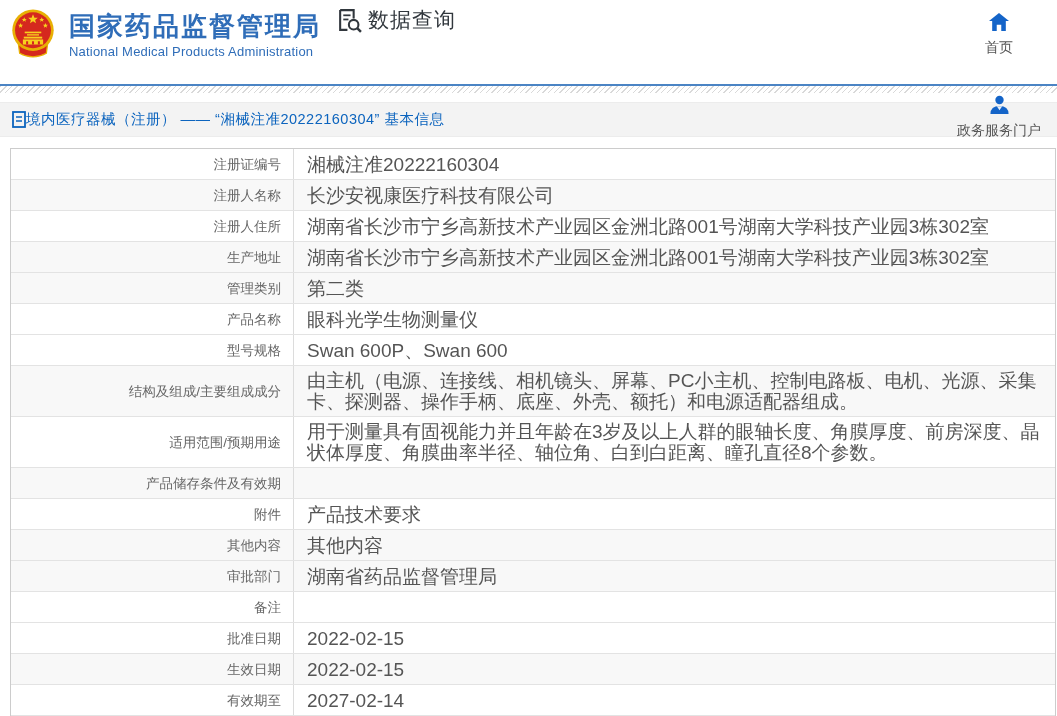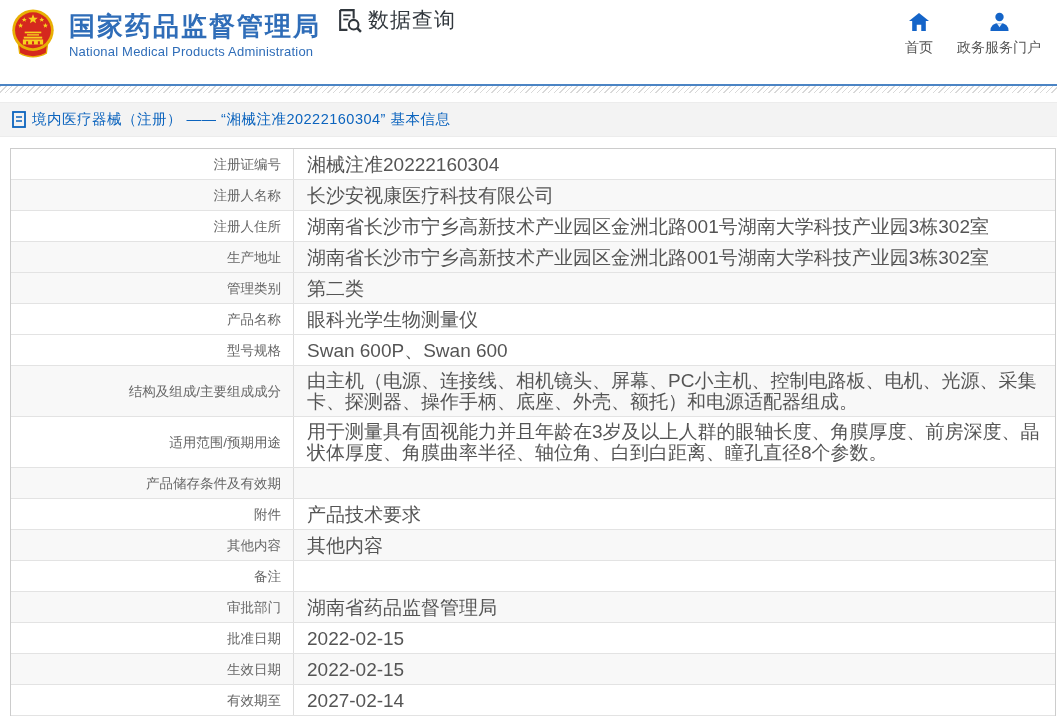--- a/index.html
+++ b/index.html
@@ -14,36 +14,36 @@
   .site-header { position:relative; height:84px; background:#fff; }
   .brand { position:absolute; left:10px; top:7px; display:flex; align-items:flex-end; text-decoration:none; cursor:pointer; }
   .emblem { width:46px; height:52px; flex:0 0 auto; }
   .brand-text { margin-left:13px; }
   .title-cn { font-size:26px; font-weight:bold; color:#2f6db8; letter-spacing:2px; line-height:30px; }
   .title-en { font-size:13px; color:#2f6db8; margin-top:3px; letter-spacing:0.2px; }
 
   .data-query { position:absolute; left:336px; top:6px; display:flex; align-items:center; gap:5px; cursor:pointer; }
   .data-query .dq-label { font-size:21px; color:#31373d; letter-spacing:1px; font-weight:500; }
 
-  .top-nav { position:absolute; right:16px; top:12px; display:flex; gap:24px; }
+  .top-nav { position:absolute; right:16px; top:12px; display:flex; gap:38px;flex-direction:column; }
   .top-nav .nav-item { display:flex; flex-direction:column; align-items:center; gap:7px; text-decoration:none; cursor:pointer; }
   .top-nav .nav-label { font-size:14px; color:#555; }
 
   
   .divider-band {
     height:9px;
     border-top:2px solid #4b84c4;
     background:repeating-linear-gradient(135deg,#d9d9d9 0px,#d9d9d9 1px,transparent 1px,transparent 4px);
   }
 
   
   .breadcrumb-bar {
     margin-top:9px; height:35px; background:#f3f3f3;
     border-top:1px solid #ececec; border-bottom:1px solid #ececec;
-    display:flex; align-items:center; padding-left:12px; gap:6px;
+    display:flex; align-items:center; padding-left:12px; gap:0;
   }
   .breadcrumb-bar .bc-text { font-size:14.5px; color:#0c64be; letter-spacing:0.5px; }
 
   
   .info-table {
     margin:11px 1px 0 10px;
     border:1px solid #cccccc;
     background:#ec4899;
   }
   .t-row { display:flex; border-bottom:1px solid #e3e3e3; background:#ffffff; }
@@ -181,28 +181,28 @@
       <div class="t-value"></div>
     </div>
     <div class="t-row">
       <div class="t-label">附件</div>
       <div class="t-value">产品技术要求</div>
     </div>
     <div class="t-row alt">
       <div class="t-label">其他内容</div>
       <div class="t-value">其他内容</div>
     </div>
+    <div class="t-row alt">
+      <div class="t-label">审批部门</div>
+      <div class="t-value">湖南省药品监督管理局</div>
+    </div>
     <div class="t-row">
       <div class="t-label">备注</div>
       <div class="t-value"></div>
     </div>
-    <div class="t-row alt">
-      <div class="t-label">审批部门</div>
-      <div class="t-value">湖南省药品监督管理局</div>
-    </div>
     <div class="t-row">
       <div class="t-label">批准日期</div>
       <div class="t-value">2022-02-15</div>
     </div>
     <div class="t-row alt">
       <div class="t-label">生效日期</div>
       <div class="t-value">2022-02-15</div>
     </div>
     <div class="t-row">
       <div class="t-label">有效期至</div>

